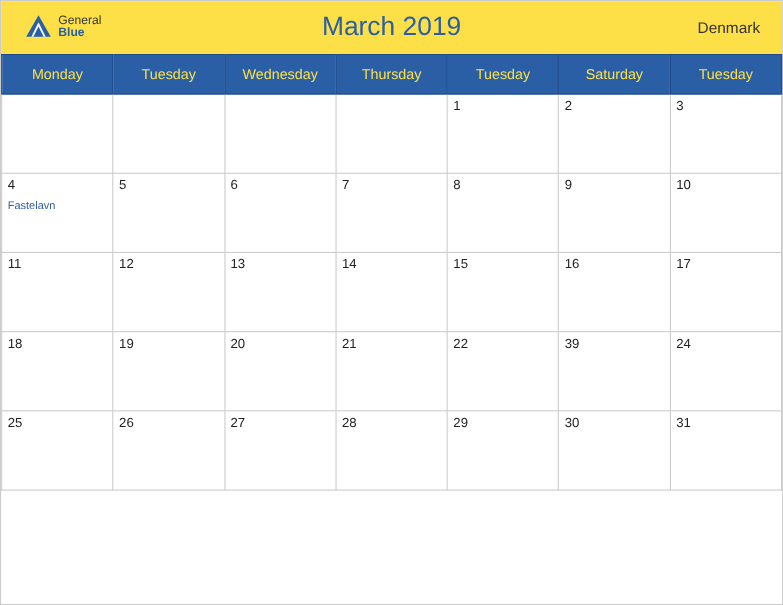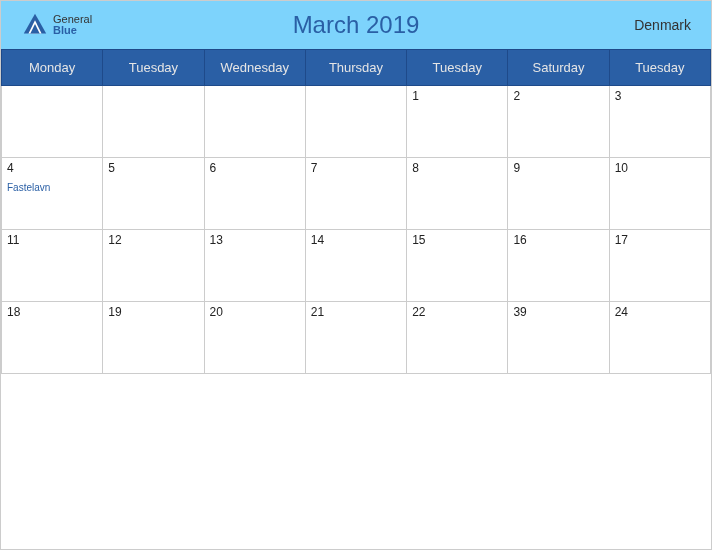--- a/index.html
+++ b/index.html
@@ -15,21 +15,21 @@
       height: 550px;
       background: #fff;
       border: 1px solid #ccc;
     }
     .calendar-header {
       display: flex;
       align-items: center;
       justify-content: center;
       padding: 10px 20px;
       position: relative;
-      background: #7dd3fc;
+      background: #fde047;
     }
     .logo-area {
       position: absolute;
       left: 20px;
       top: 50%;
       transform: translateY(-50%);
       display: flex;
       align-items: center;
       gap: 4px;
     }
@@ -65,21 +65,21 @@
       transform: translateY(-50%);
       font-size: 14px;
       color: #333;
     }
     .calendar-grid {
       width: 100%;
       border-collapse: collapse;
     }
     .calendar-grid th {
       background: #2a5fa5;
-      color: #e5e5e5;
+      color: #fde047;
       text-align: center;
       padding: 8px 4px;
       font-size: 13px;
       font-weight: normal;
       border: 1px solid #1e4a8a;
       height: 36px;
     }
     .calendar-grid td {
       border: 1px solid #ccc;
       vertical-align: top;
@@ -214,15 +214,38 @@
           <td>
             <span class="day-number">22</span>
           </td>
           <td>
             <span class="day-number">39</span>
           </td>
           <td>
             <span class="day-number">24</span>
           </td>
         </tr>
+        <tr>
+          <td>
+            <span class="day-number">25</span>
+          </td>
+          <td>
+            <span class="day-number">26</span>
+          </td>
+          <td>
+            <span class="day-number">27</span>
+          </td>
+          <td>
+            <span class="day-number">28</span>
+          </td>
+          <td>
+            <span class="day-number">29</span>
+          </td>
+          <td>
+            <span class="day-number">30</span>
+          </td>
+          <td>
+            <span class="day-number">31</span>
+          </td>
+        </tr>
       </tbody>
   </table>
 </div>
 
 </body></html>

